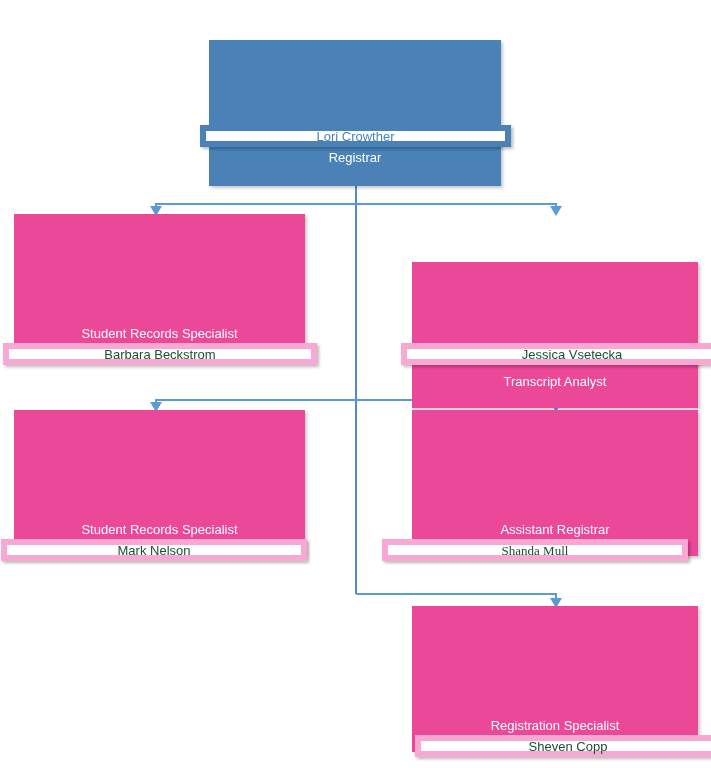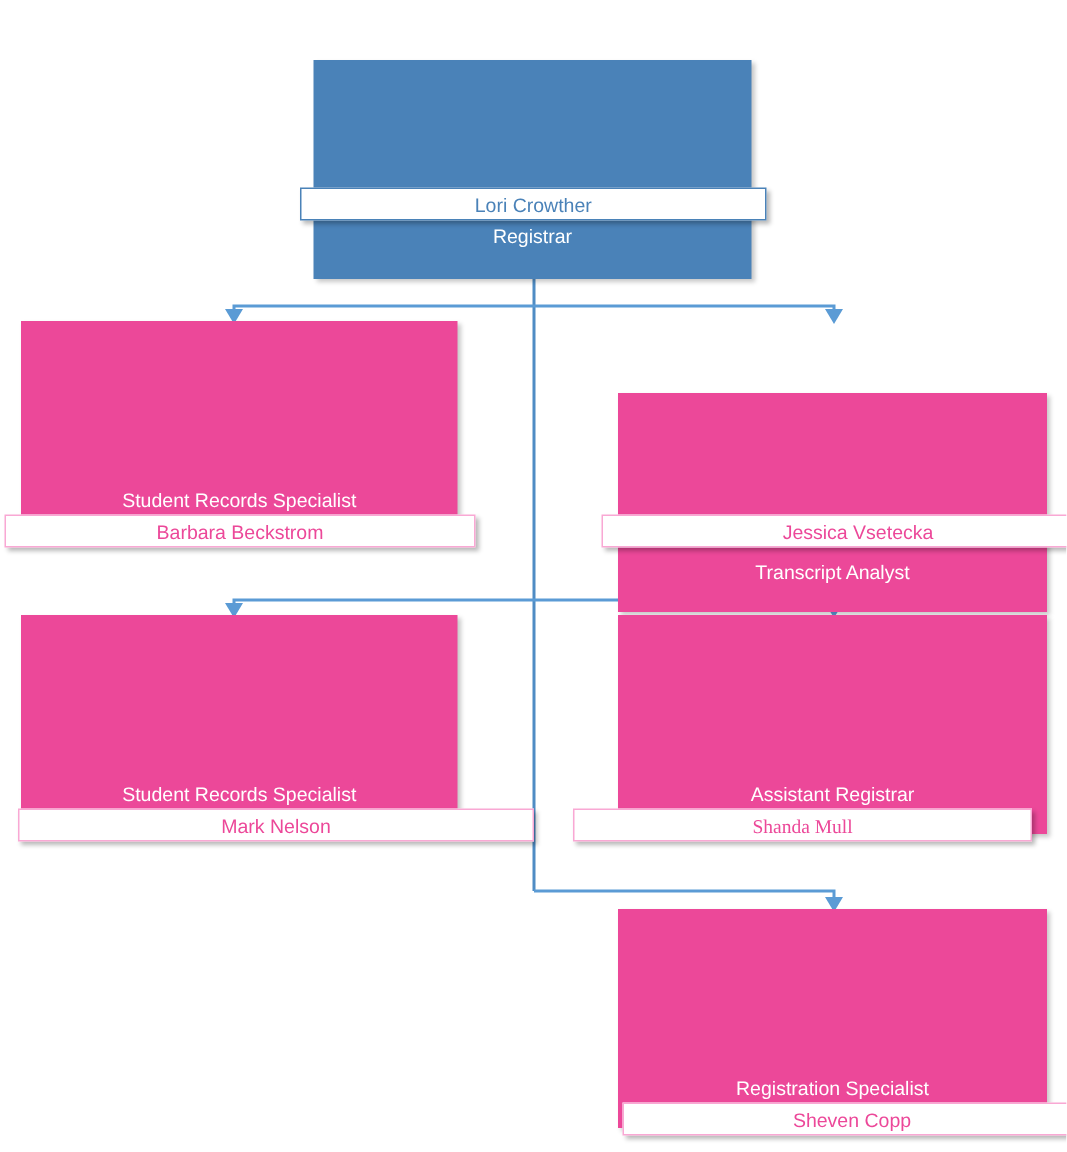--- a/index.html
+++ b/index.html
@@ -50,31 +50,31 @@
     text-align: center;
     color: #ffffff;
     font-size: 13px;
     line-height: 16px;
     white-space: nowrap;
   }
   .name-plate {
     position: absolute;
     box-sizing: border-box;
     background: #ffffff;
-    border: 1px solid #f9a8d4;
+    border: 6px solid #f9a8d4;
     box-shadow: 2px 2px 3px rgba(0,0,0,0.28);
     display: flex;
     align-items: center;
     justify-content: center;
   }
   .node.root .name-plate {
     border-color: #4a82b8;
   }
   .name-text {
-    color: #ec4899;
+    color: #14532d;
     font-size: 13px;
     line-height: 15px;
     white-space: nowrap;
   }
   .node.root .name-text {
     color: #4a82b8;
   }
 </style>
 </head>
 <body>
@@ -129,21 +129,21 @@
     </div>
     <div class="name-plate" style="left:401px; top:343px; width:342px; height:22px;">
       <span class="name-text">Jessica Vsetecka</span>
     </div>
   </div>
 
   <div class="node" style="left:0px; top:0px;">
     <div class="node-body" style="left:14px; top:410px; width:291px; height:146px;">
       <div class="node-title" style="top:112px;">Student Records Specialist</div>
     </div>
-    <div class="name-plate" style="left:12px; top:539px; width:344px; height:22px;">
+    <div class="name-plate" style="left:1px; top:539px; width:306px; height:22px;">
       <span class="name-text">Mark Nelson</span>
     </div>
   </div>
 
   <div class="node" style="left:0px; top:0px;">
     <div class="node-body" style="left:412px; top:410px; width:286px; height:146px;">
       <div class="node-title" style="top:112px;">Assistant Registrar</div>
     </div>
     <div class="name-plate" style="left:382px; top:539px; width:306px; height:22px;font-family:Liberation Serif, serif;">
       <span class="name-text">Shanda Mull</span>

